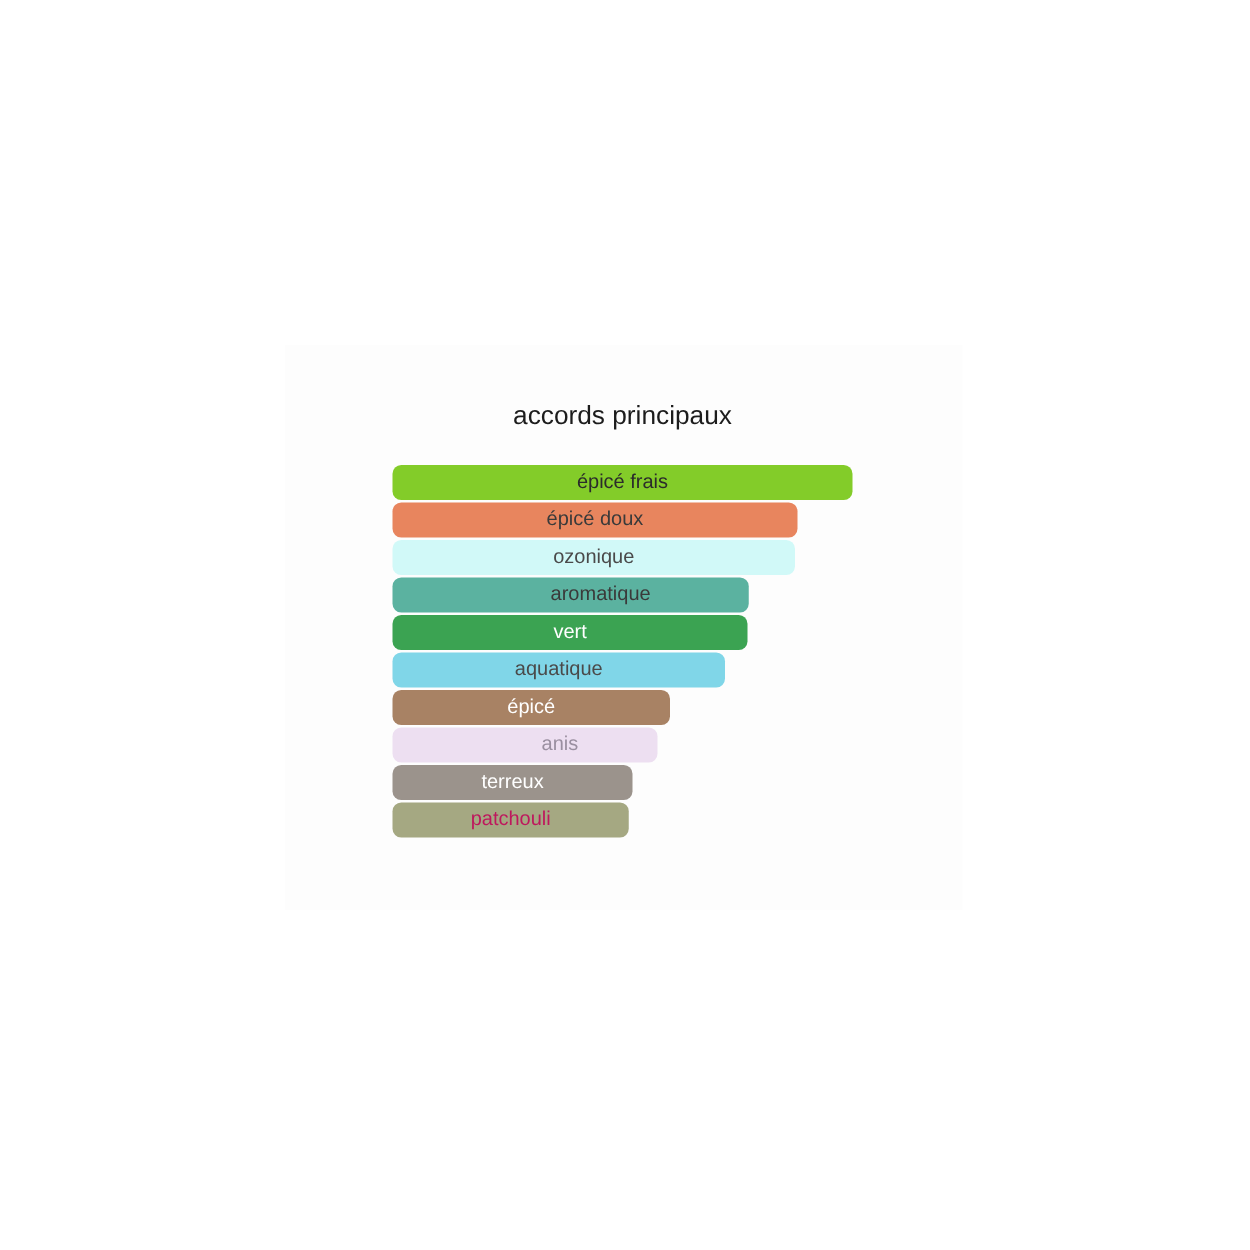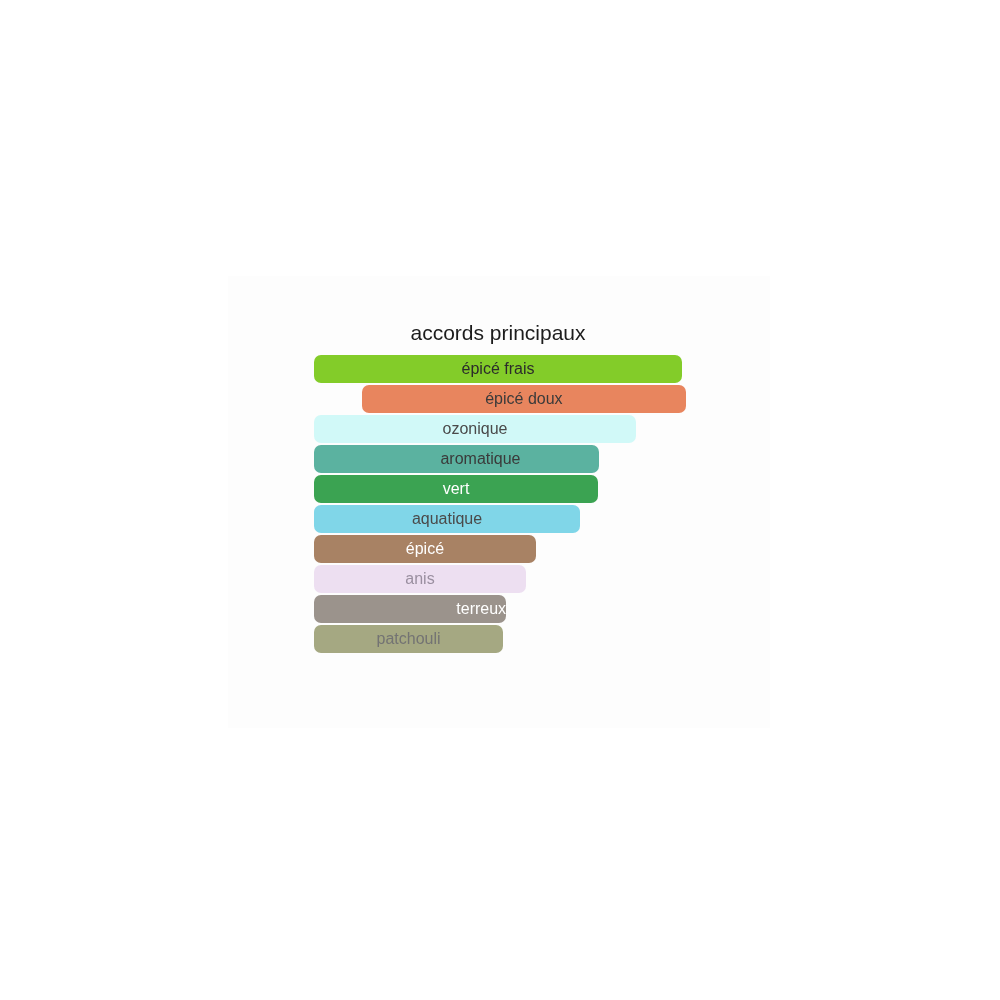--- a/index.html
+++ b/index.html
@@ -42,21 +42,21 @@
     text-align: center;
     font-size: 21px;
     color: #1c1c1c;
     font-family: "Liberation Sans", sans-serif;
     white-space: nowrap;
   }
 
   #bars-area {
     position: absolute;
     left: 314px;
-    top: 355px;
+    top: 372px;
     width: 400px;
     height: 298px;
   }
 
   .bar-row {
     position: absolute;
     left: 0;
     height: 28px;
   }
 
@@ -88,21 +88,21 @@
 <div id="panel-notch"></div>
 <div id="chart-panel"></div>
 
 <div id="chart-title">accords principaux</div>
 
 <div id="bars-area">
     <div class="bar-row" style="top: 0px; width: 368px;">
       <div class="bar" style="width: 368px; background: rgb(131, 204, 41);"></div>
       <div class="bar-label" style="width: 368px; color: rgb(43, 43, 43);">épicé frais</div>
     </div>
-    <div class="bar-row" style="top: 30px; width: 323.84px; margin-left: 48px;">
+    <div class="bar-row" style="top: 30px; width: 323.84px;">
       <div class="bar" style="width: 323.84px; background: rgb(232, 133, 94);"></div>
       <div class="bar-label" style="width: 323.84px; color: rgb(58, 58, 58);">épicé doux</div>
     </div>
     <div class="bar-row" style="top: 60px; width: 322px; border-radius: 13px;">
       <div class="bar" style="width: 322px; background: rgb(209, 249, 248);"></div>
       <div class="bar-label" style="width: 322px; color: rgb(74, 74, 74);">ozonique</div>
     </div>
     <div class="bar-row" style="top: 90px; width: 284.832px;">
       <div class="bar" style="width: 284.832px; background: rgb(91, 178, 160);"></div>
       <div class="bar-label" style="width: 333px; color: rgb(58, 58, 58);">aromatique</div>
@@ -114,23 +114,23 @@
     <div class="bar-row" style="top: 150px; width: 262px;">
       <div class="bar" style="width: 266.064px; background: rgb(128, 214, 232);"></div>
       <div class="bar-label" style="width: 266.064px; color: rgb(74, 74, 74);">aquatique</div>
     </div>
     <div class="bar-row" style="top: 180px; width: 221.904px;">
       <div class="bar" style="width: 221.904px; background: rgb(168, 130, 100);"></div>
       <div class="bar-label" style="width: 221.904px; color: rgb(255, 255, 255);">épicé</div>
     </div>
     <div class="bar-row" style="top: 210px; width: 211.968px;">
       <div class="bar" style="width: 211.968px; background: rgb(237, 223, 241);"></div>
-      <div class="bar-label" style="width: 211.968px; color: rgb(154, 143, 160);">anis</div>
+      <div class="bar-label" style="width: 211.968px; color: rgb(154, 143, 160); padding-left: 28px;">anis</div>
     </div>
     <div class="bar-row" style="top: 240px; width: 192.096px;">
       <div class="bar" style="width: 192.096px; background: rgb(155, 147, 140);"></div>
-      <div class="bar-label" style="width: 192.096px; color: rgb(255, 255, 255); text-align: right;">terreux</div>
+      <div class="bar-label" style="width: 192.096px; color: rgb(255, 255, 255);">terreux</div>
     </div>
     <div class="bar-row" style="top: 270px; width: 189.152px;">
       <div class="bar" style="width: 189.152px; background: rgb(165, 168, 130);"></div>
-      <div class="bar-label" style="width: 189.152px; color: #737373;">patchouli</div>
+      <div class="bar-label" style="width: 189.152px; color: #be185d;">patchouli</div>
     </div>
   </div>
 
 </body></html>

